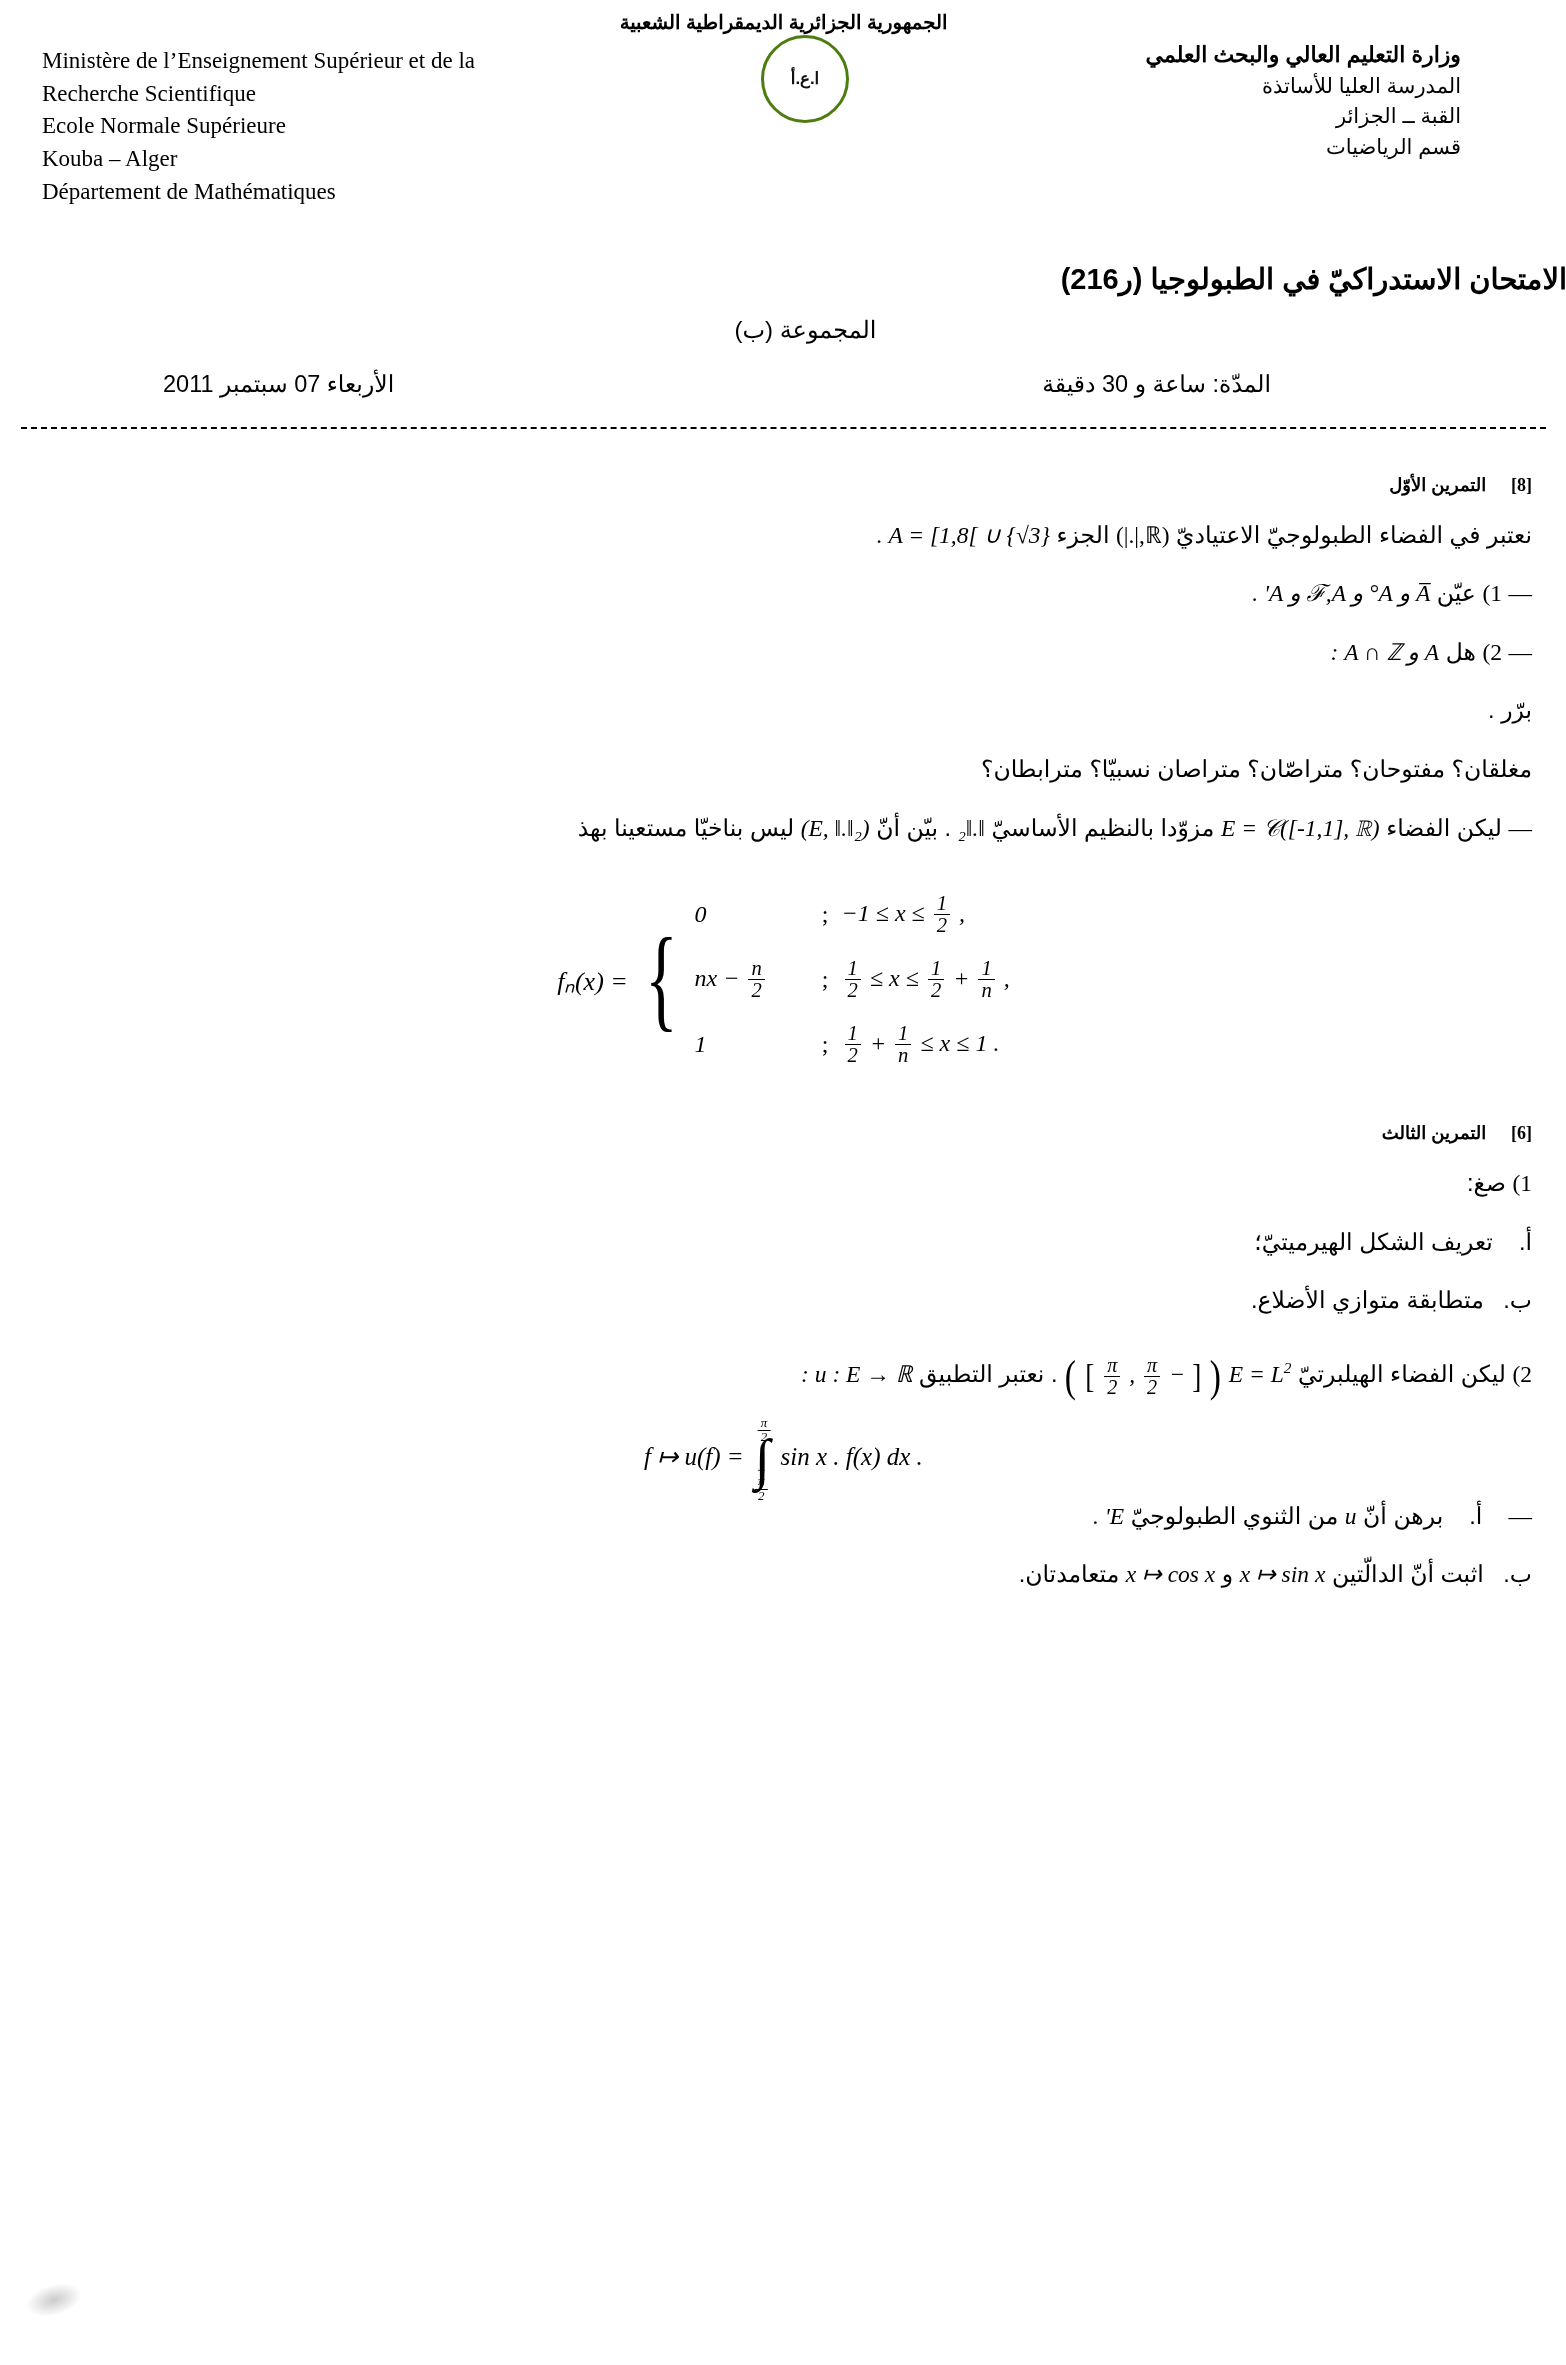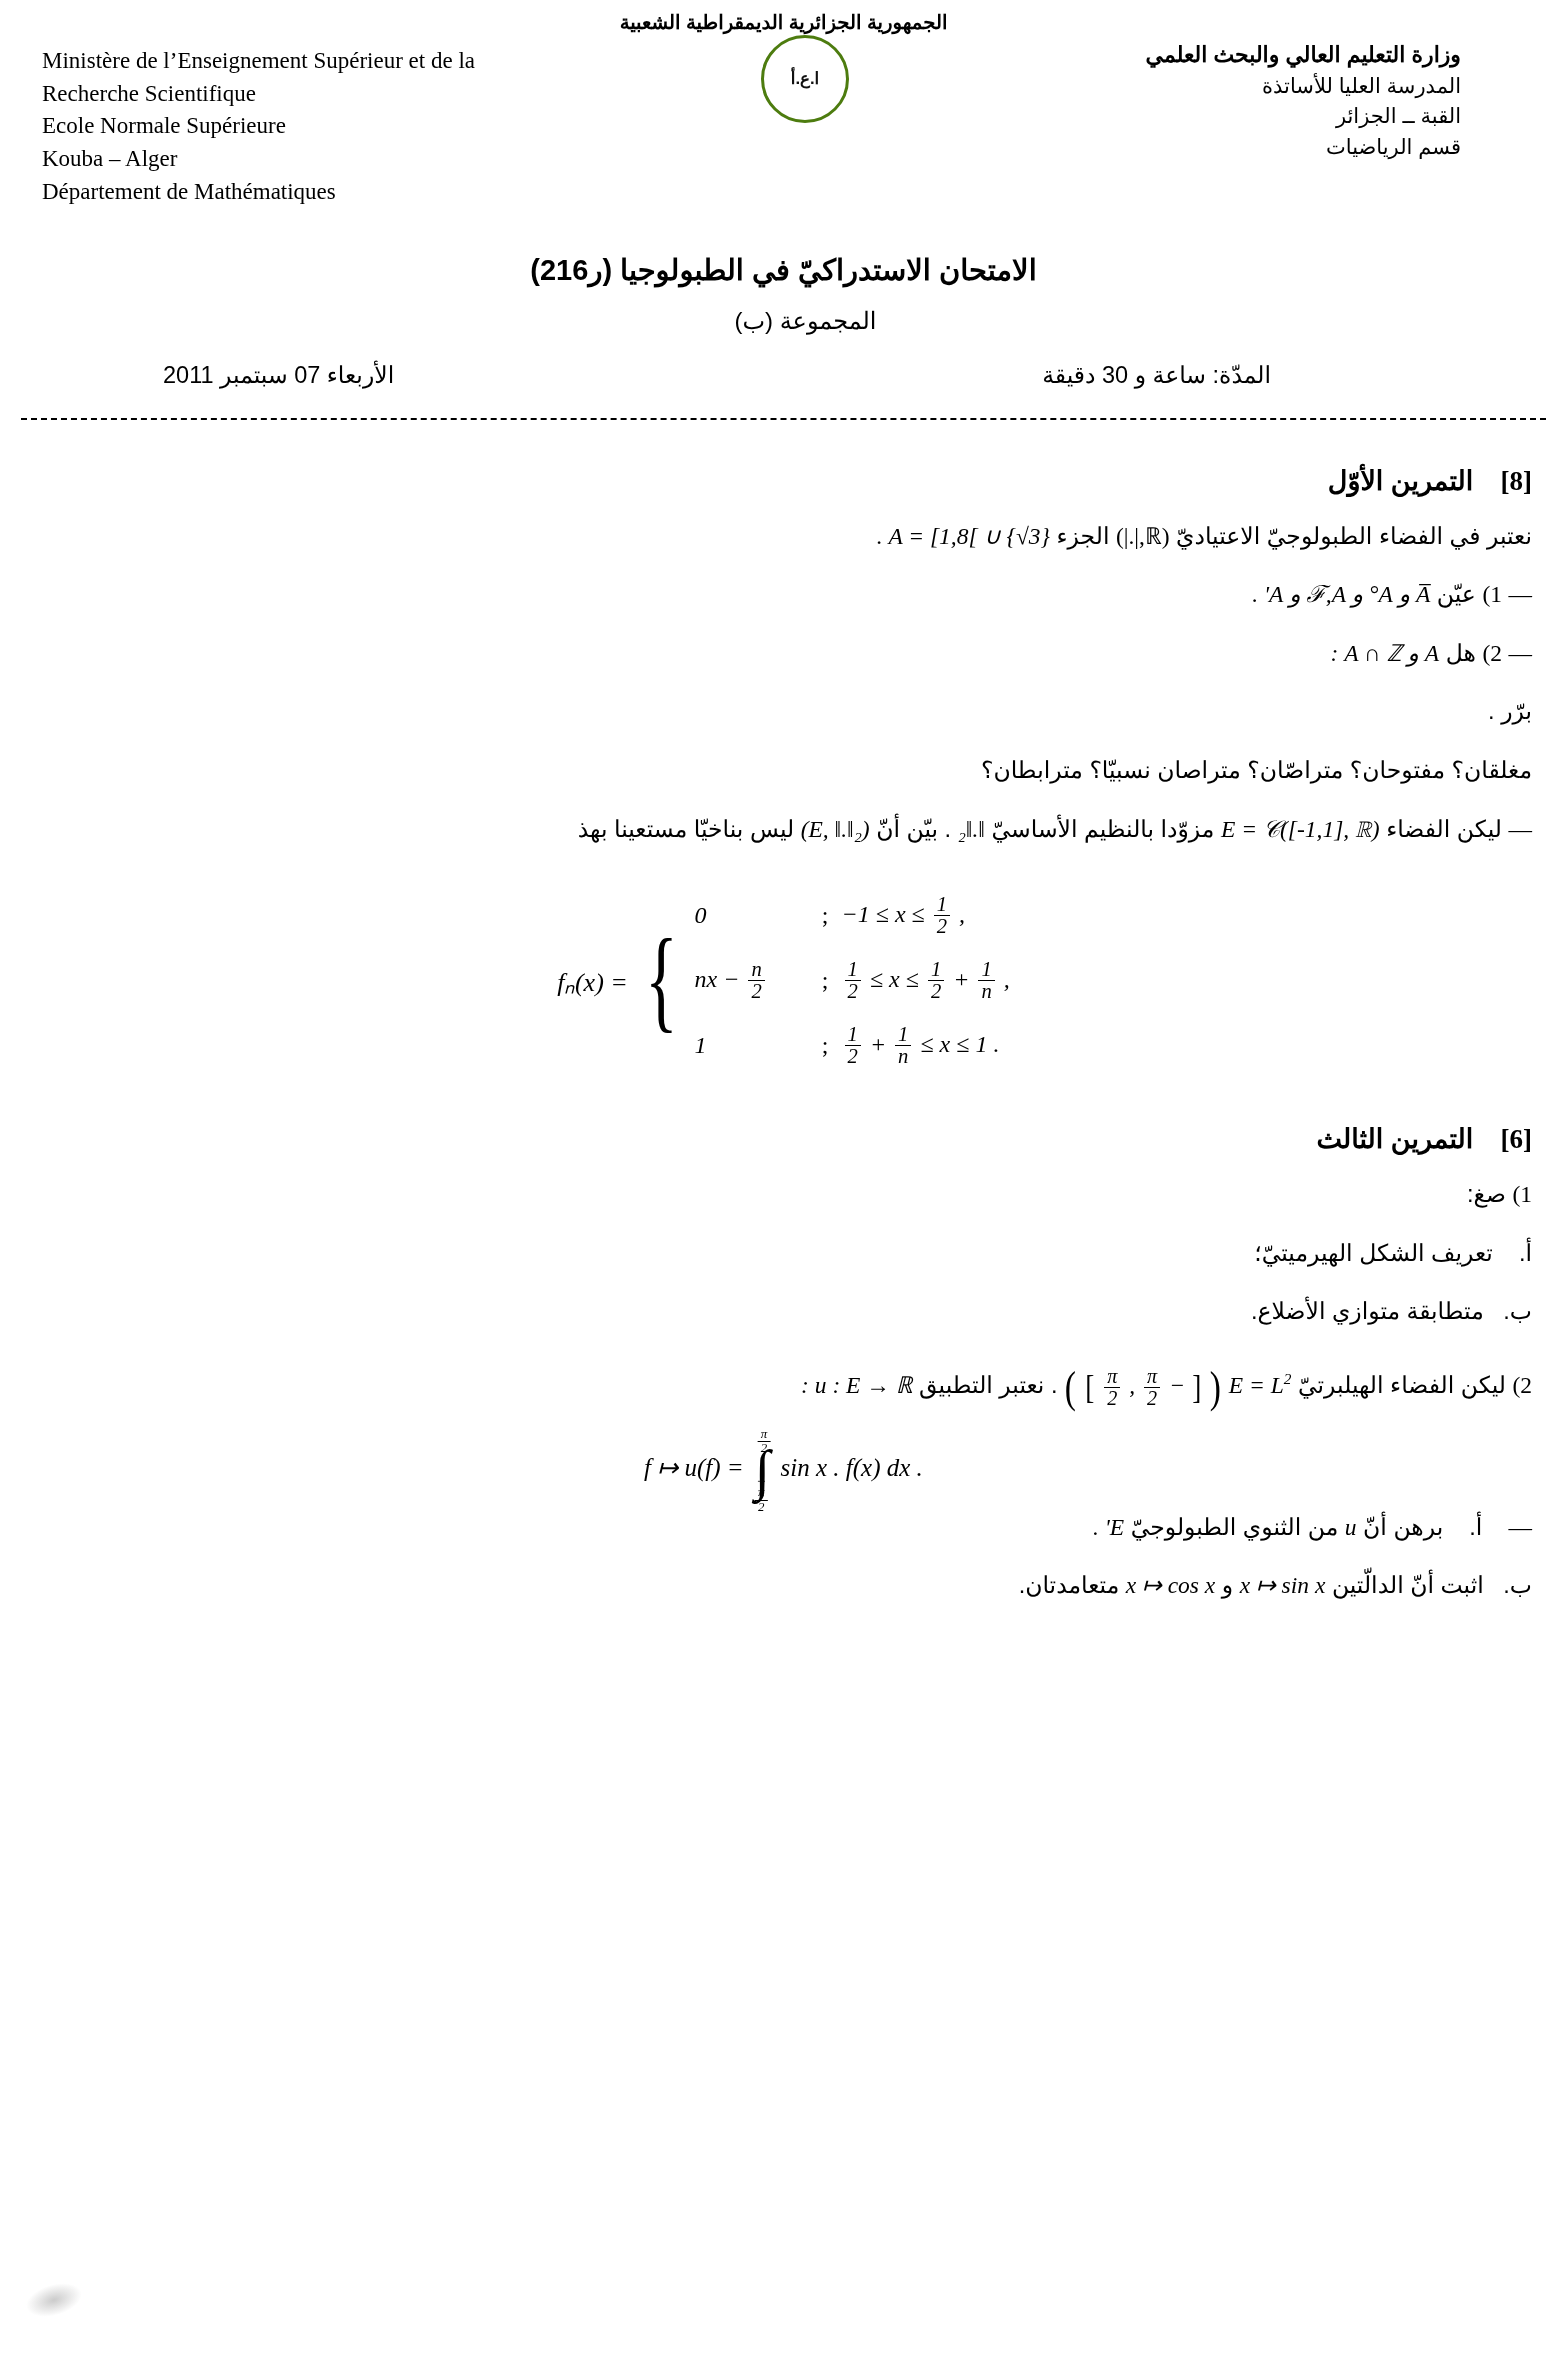--- a/index.html
+++ b/index.html
@@ -87,26 +87,25 @@
     font-size: 16.7px;
     direction: rtl;
     line-height: 1.05;
     text-align: center;
     color: #111;
     letter-spacing: -0.8px;
   }
 
   
   .title-main {
-    text-align: center;
     font-family: "Liberation Sans", sans-serif;
     font-weight: bold;
     font-size: 29px;
     direction: rtl;
-    margin-top: 3px;
+    margin-top: 12px;
   }
   .title-sub {
     text-align: center;
     font-family: "Liberation Sans", sans-serif;
     font-size: 24px;
     direction: rtl;
     margin-top: 19.7px;
     padding-left: 44px;
   }
   .meta-row {
@@ -139,21 +138,21 @@
   
   .body-rtl {
     direction: rtl;
     text-align: right;
     padding: 0 35px 0 35px;
     font-family: "Liberation Sans", sans-serif;
     font-size: 23.5px;
   }
   .ex-head {
     font-weight: bold;
-    font-size: 27px;
+    font-size: 18px;
     margin-top: 45px;
     text-align: right;
   }
   .ex-head .pts {
     font-weight: bold;
     font-family: "Liberation Serif", serif;
     margin-left: 19.7px;
   }
   .line {
     margin-top: 21px;

